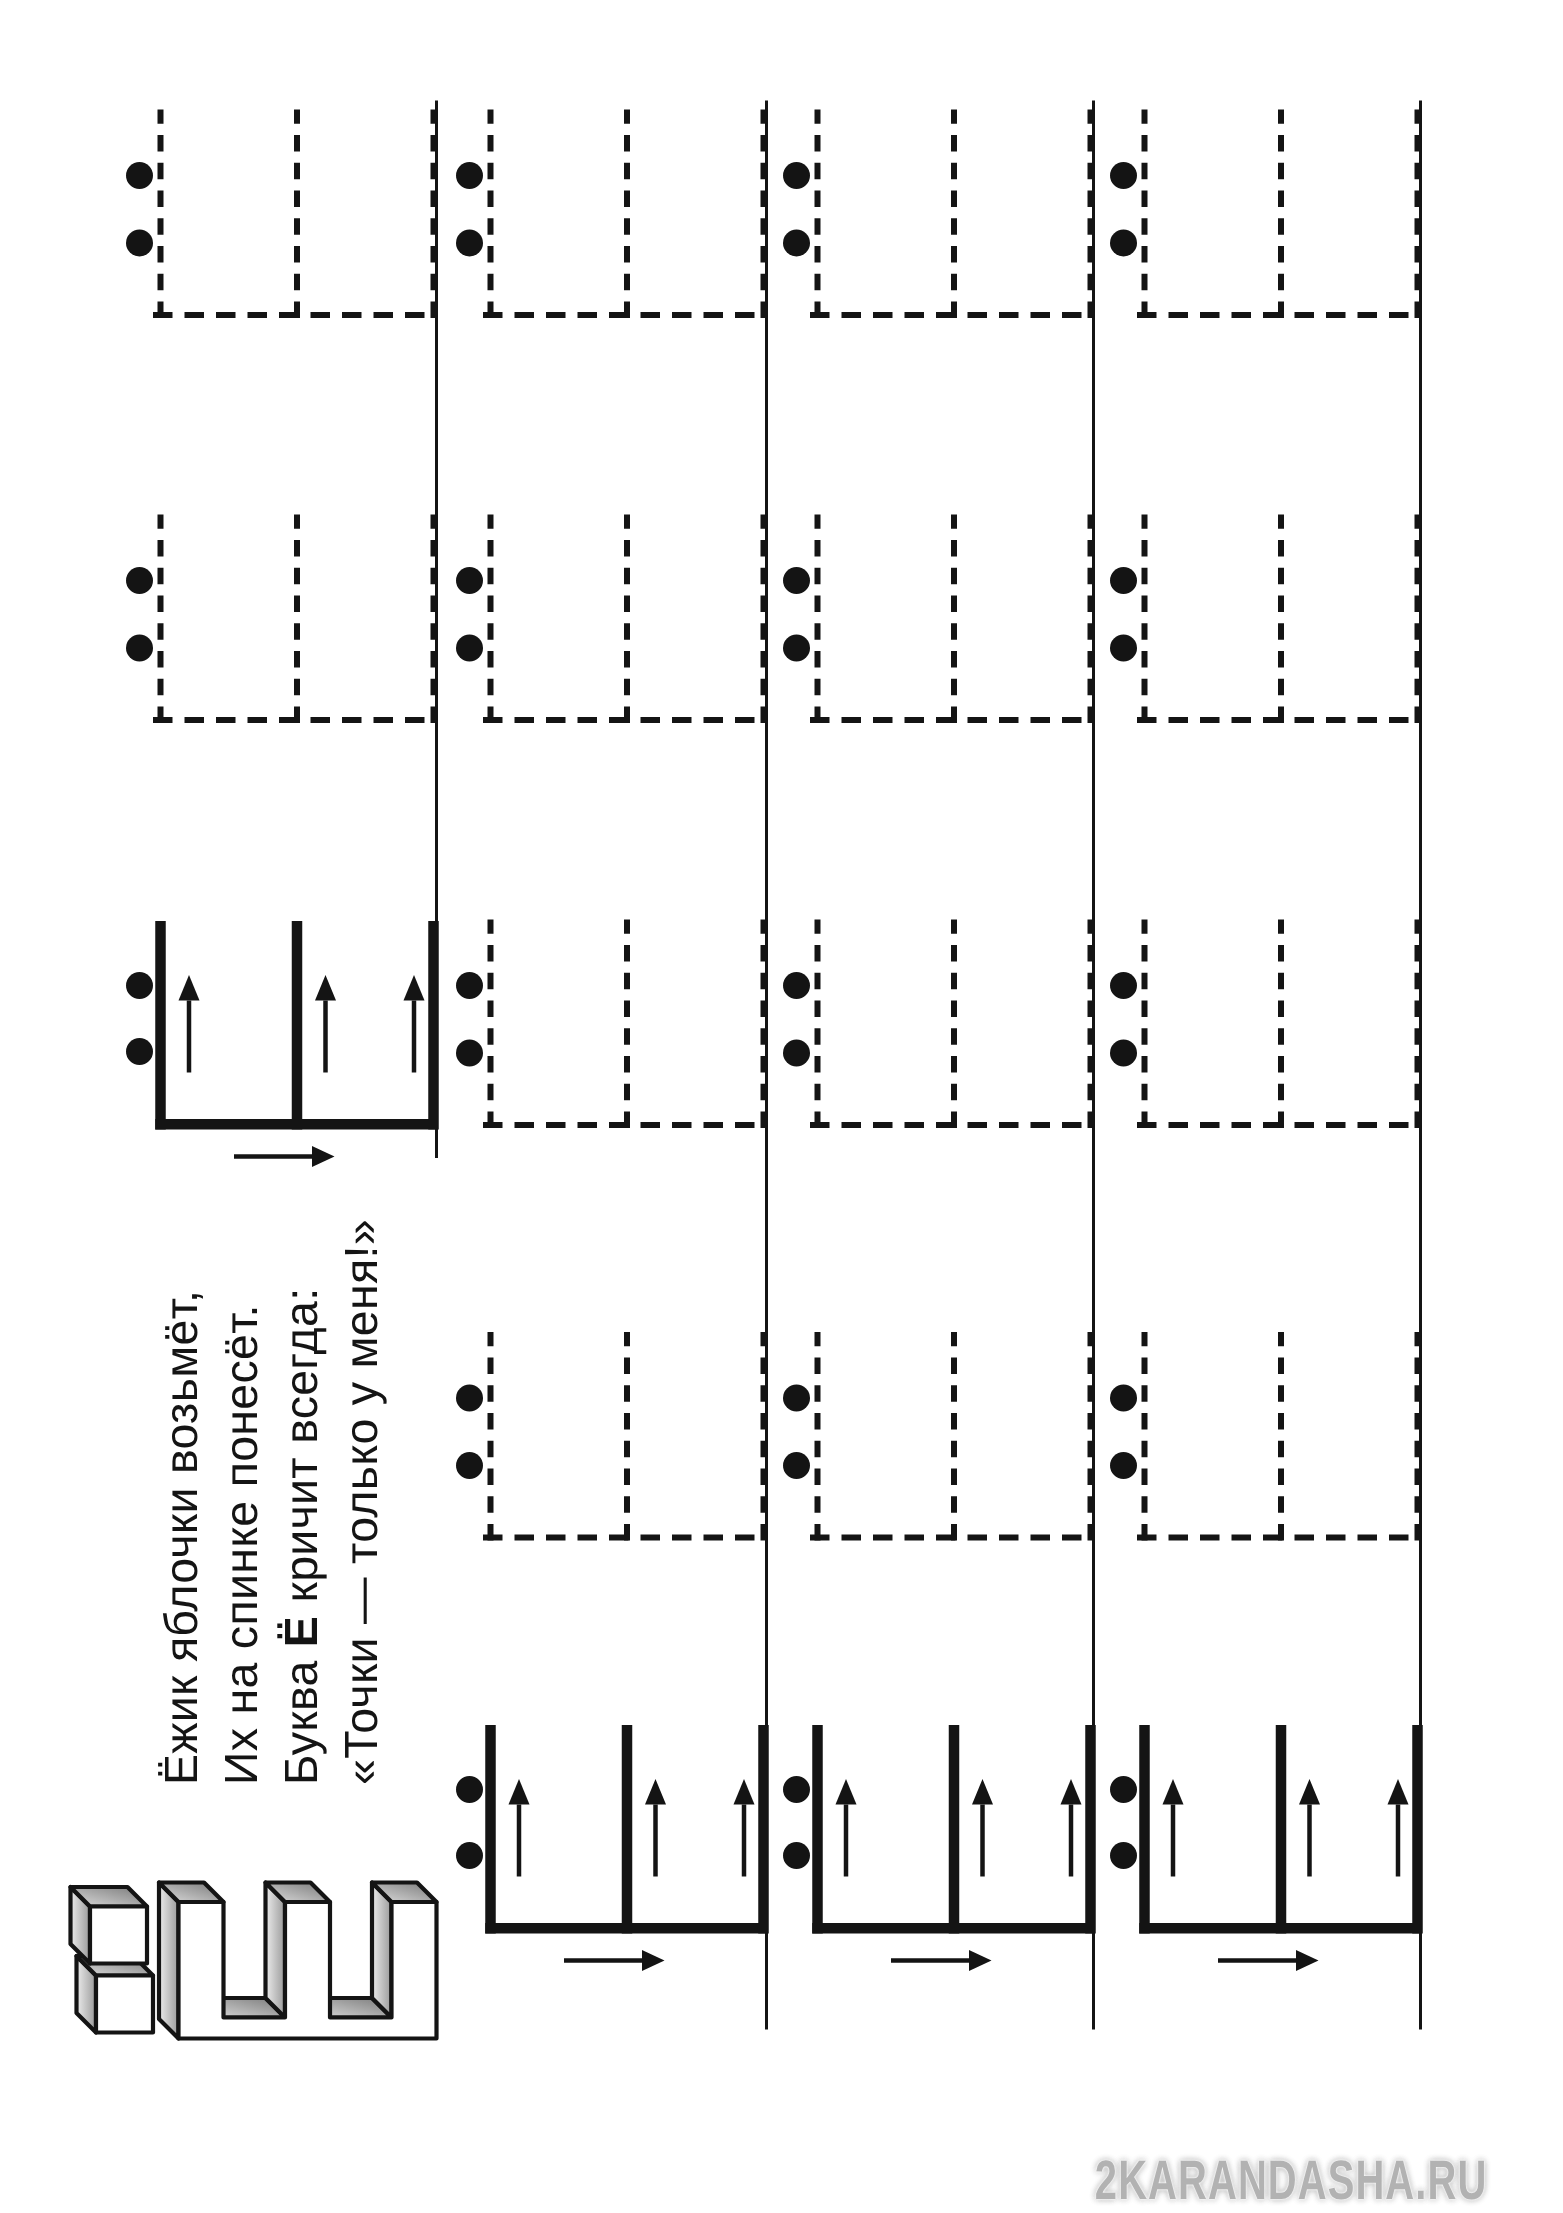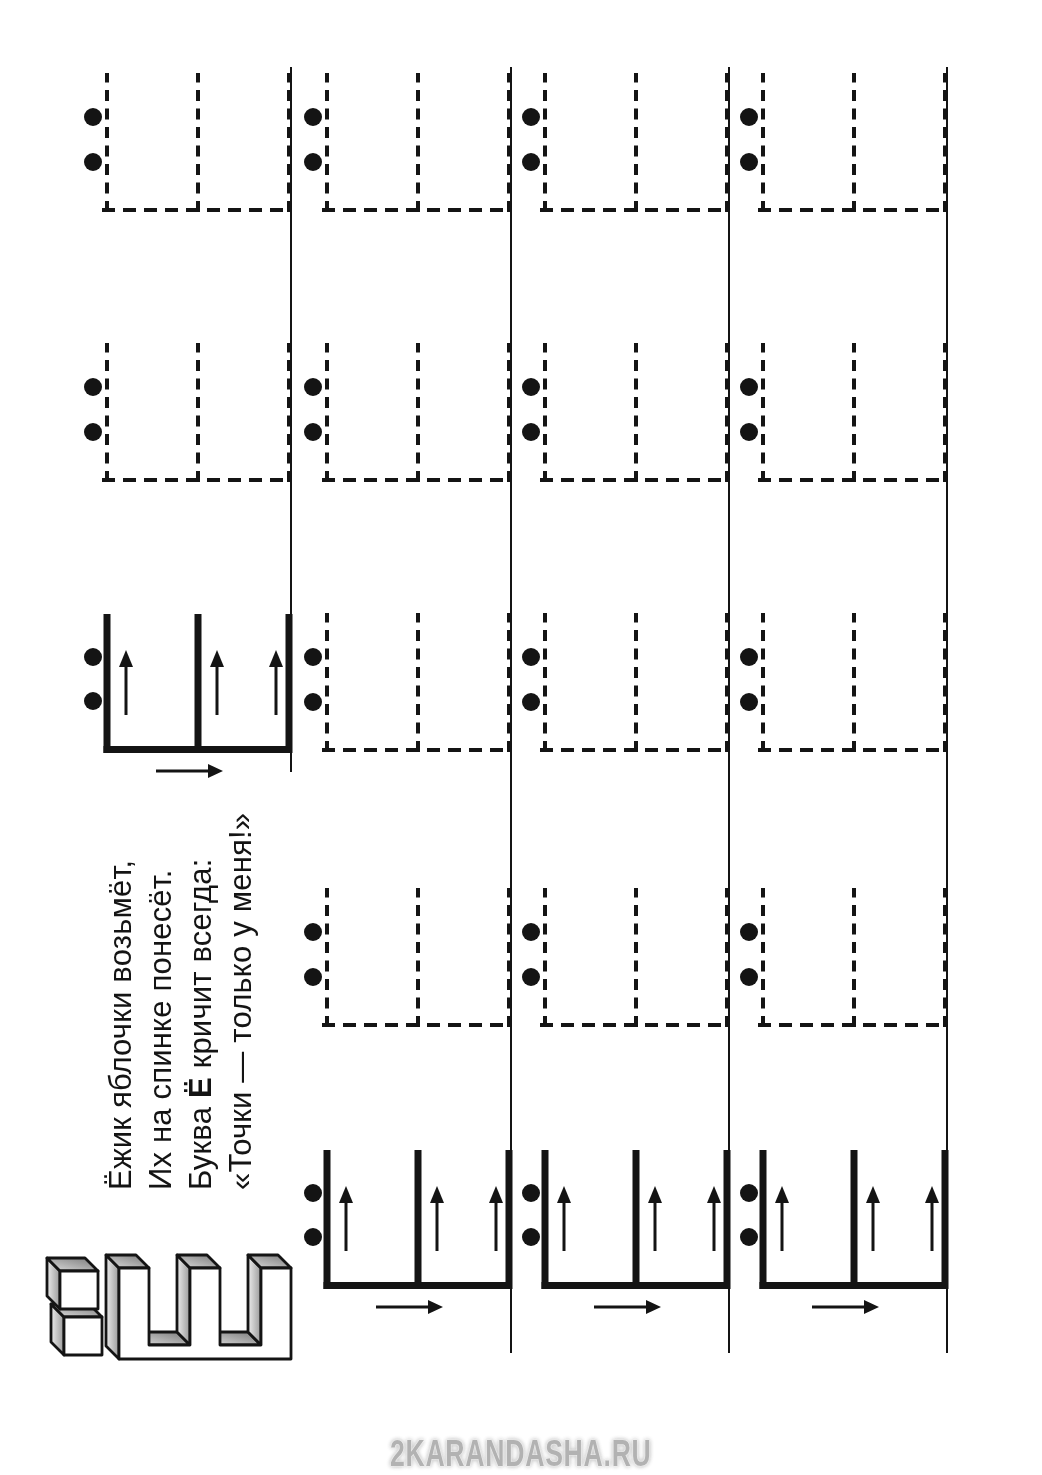--- a/index.html
+++ b/index.html
@@ -5,21 +5,21 @@
   html,body{margin:0;padding:0;background:#fff;}
   .page{position:relative;width:1042px;height:1475px;background:#fff;overflow:hidden;
         font-family:"Liberation Sans",sans-serif;}
   
   .sheet{position:absolute;left:0;top:0;width:1475px;height:1042px;
          transform-origin:0 0;transform:translate(0,1475px) rotate(-90deg);}
   .canvas{position:absolute;left:0;top:0;}
   .poem{position:absolute;left:285px;top:101px;font-size:31px;line-height:40px;
         color:#141414;white-space:nowrap;letter-spacing:0.2px;}
   .poem b{font-weight:bold;}
-  .watermark{position:absolute;top:1433px;left:0;width:100%;text-align:center;}
+  .watermark{position:absolute;top:1433px;left:0;width:100%;text-align:right;}
   .watermark span{display:inline-block;font-size:37px;font-weight:bold;
         transform:scaleX(0.72);transform-origin:center;color:#b2b2b2;
         letter-spacing:1px;
         text-shadow:0 0 2px #fff,0 0 2px #fff,0 0 5px #b9b9b9,0 0 6px #c4c4c4;}
 </style>
 </head>
 <body>
 
 <div class="page">
   <div class="sheet">

